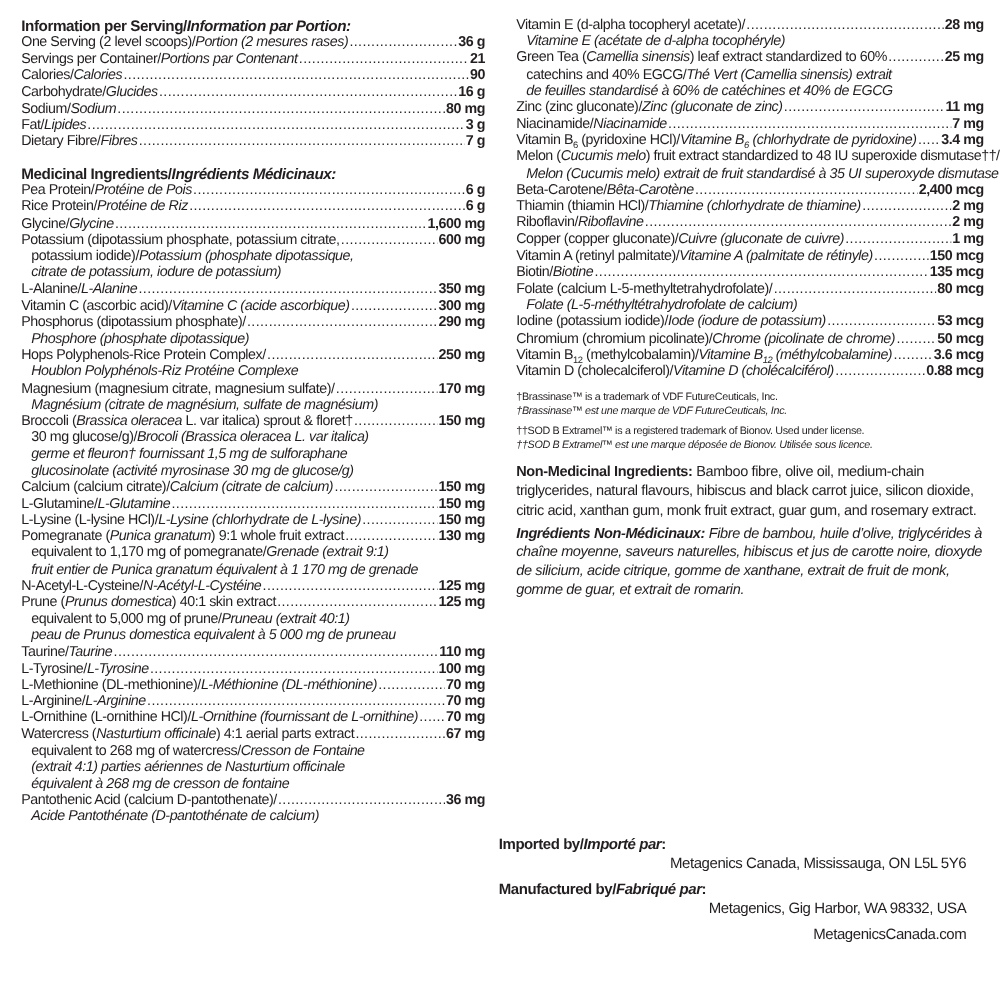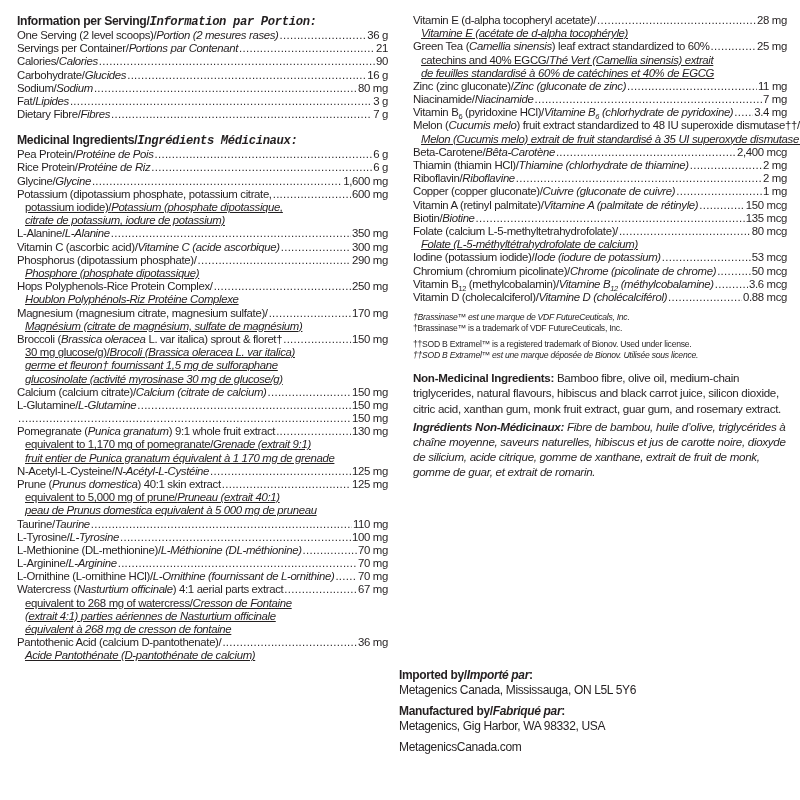--- a/index.html
+++ b/index.html
@@ -5,37 +5,37 @@
     html, body { margin: 0; padding: 0; background: #ffffff; }
     body {
       width: 800px; height: 800px; overflow: hidden; position: relative;
       font-family: "Liberation Sans", sans-serif; color: #231f20;
     }
     .col { position: absolute; top: 14px; }
     .col-left { left: 17px; width: 371px; }
     .col-right { left: 413px; width: 374px; top: 14px; }
     .cond { font-size: 11.4px; letter-spacing: -0.35px; line-height: 13.2px; transform-origin: 0 0; }
     .heading { font-weight: bold; font-size: 12.2px; letter-spacing: -0.35px; line-height: 14px; margin: 0; }
-    .heading i { font-style: italic; font-family: Liberation Mono, monospace; }
+    .heading i { font-style: italic; }
     .row { display: flex; align-items: flex-end; white-space: nowrap; height: 13.2px; }
     .row .lbl { flex: 0 0 auto; }
     .row .dots { flex: 1 1 auto; overflow: hidden; margin: 0 1px; }
     .row .dots::before { content: "........................................................................................................................................................................................................................................"; letter-spacing: 0.3px; }
-    .row .amt { flex: 0 0 auto; text-align: center; }
-    .sub { padding-left: 8px; white-space: nowrap; height: 13.2px; text-decoration: underline; }
+    .row .amt { flex: 0 0 auto; text-align: center; font-weight: bold; }
+    .sub { padding-left: 8px; white-space: nowrap; height: 13.2px; }
     .it { font-style: italic; }
     .gap-section { height: 12px; }
     .fn { font-size: 8.6px; letter-spacing: -0.25px; line-height: 11px; white-space: nowrap; }
     .fn-gap { height: 5px; }
     .para { font-size: 11.6px; letter-spacing: -0.3px; line-height: 15.2px; margin: 0; }
     .para b { font-weight: bold; }
     .para-fr { font-style: italic; }
     .footer { position: absolute; left: 399px; top: 668px; width: 374px; }
     .footer .fh { font-weight: bold; font-size: 12px; letter-spacing: -0.35px; line-height: 15px; }
-    .footer .fv { font-size: 12px; letter-spacing: -0.35px; line-height: 15px; }
+    .footer .fv { font-size: 12px; letter-spacing: -0.35px; line-height: 15px; text-align: right; }
     .footer .sp { height: 6px; }
     sub.s, sup.s { font-size: 7.5px; line-height: 0; }
   </style>
 </head>
 <body>
 
 <div class="col col-left cond">
   <p class="heading"><span>Information per Serving/</span><i>Information par Portion:</i></p>
   <div id="serving-rows">
       <div class="row">
@@ -139,20 +139,21 @@
         <span class="lbl"><span>Calcium (calcium citrate)/</span><span class="it">Calcium (citrate de calcium)</span></span>
         <span class="dots"></span>
         <span class="amt">150 mg</span>
       </div>
       <div class="row">
         <span class="lbl"><span>L-Glutamine/</span><span class="it">L-Glutamine</span></span>
         <span class="dots"></span>
         <span class="amt">150 mg</span>
       </div>
       <div class="row">
+        <span class="lbl"><span>L-Lysine (L-lysine HCl)/</span><span class="it">L-Lysine (chlorhydrate de L-lysine)</span></span>
         <span class="dots"></span>
         <span class="amt">150 mg</span>
       </div>
       <div class="row">
         <span class="lbl"><span>Pomegranate (</span><span class="it">Punica granatum</span><span>) 9:1 whole fruit extract</span></span>
         <span class="dots"></span>
         <span class="amt">130 mg</span>
       </div>
       <div class="sub"><span>equivalent to 1,170 mg of pomegranate/</span><span class="it">Grenade (extrait 9:1)</span></div>
       <div class="sub"><span class="it">fruit entier de Punica granatum équivalent à 1 170 mg de grenade</span></div>
@@ -297,22 +298,22 @@
         <span class="amt">3.6 mcg</span>
       </div>
       <div class="row">
         <span class="lbl"><span>Vitamin D (cholecalciferol)/</span><span class="it">Vitamine D (cholécalciférol)</span></span>
         <span class="dots"></span>
         <span class="amt">0.88 mcg</span>
       </div>
     </div>
   <div style="height:8px"></div>
   <div id="footnotes">
+      <div class="fn">†Brassinase™ is a trademark of VDF FutureCeuticals, Inc.</div>
       <div class="fn it">†Brassinase™ est une marque de VDF FutureCeuticals, Inc.</div>
-      <div class="fn">†Brassinase™ is a trademark of VDF FutureCeuticals, Inc.</div>
       <div class="fn-gap"></div>
       <div class="fn">††SOD B Extramel™ is a registered trademark of Bionov. Used under license.</div>
       <div class="fn it">††SOD B Extramel™ est une marque déposée de Bionov. Utilisée sous licence.</div>
     </div>
   <div style="height:9px"></div>
   <p class="para"><b>Non-Medicinal Ingredients:</b><span> Bamboo fibre, olive oil, medium-chain triglycerides, natural flavours, hibiscus and black carrot juice, silicon dioxide, citric acid, xanthan gum, monk fruit extract, guar gum, and rosemary extract.</span></p>
   <div style="height:3px"></div>
   <p class="para para-fr"><b>Ingrédients Non-Médicinaux:</b><span> Fibre de bambou, huile d’olive, triglycérides à chaîne moyenne, saveurs naturelles, hibiscus et jus de carotte noire, dioxyde de silicium, acide citrique, gomme de xanthane, extrait de fruit de monk, gomme de guar, et extrait de romarin.</span></p>
 </div>
 

